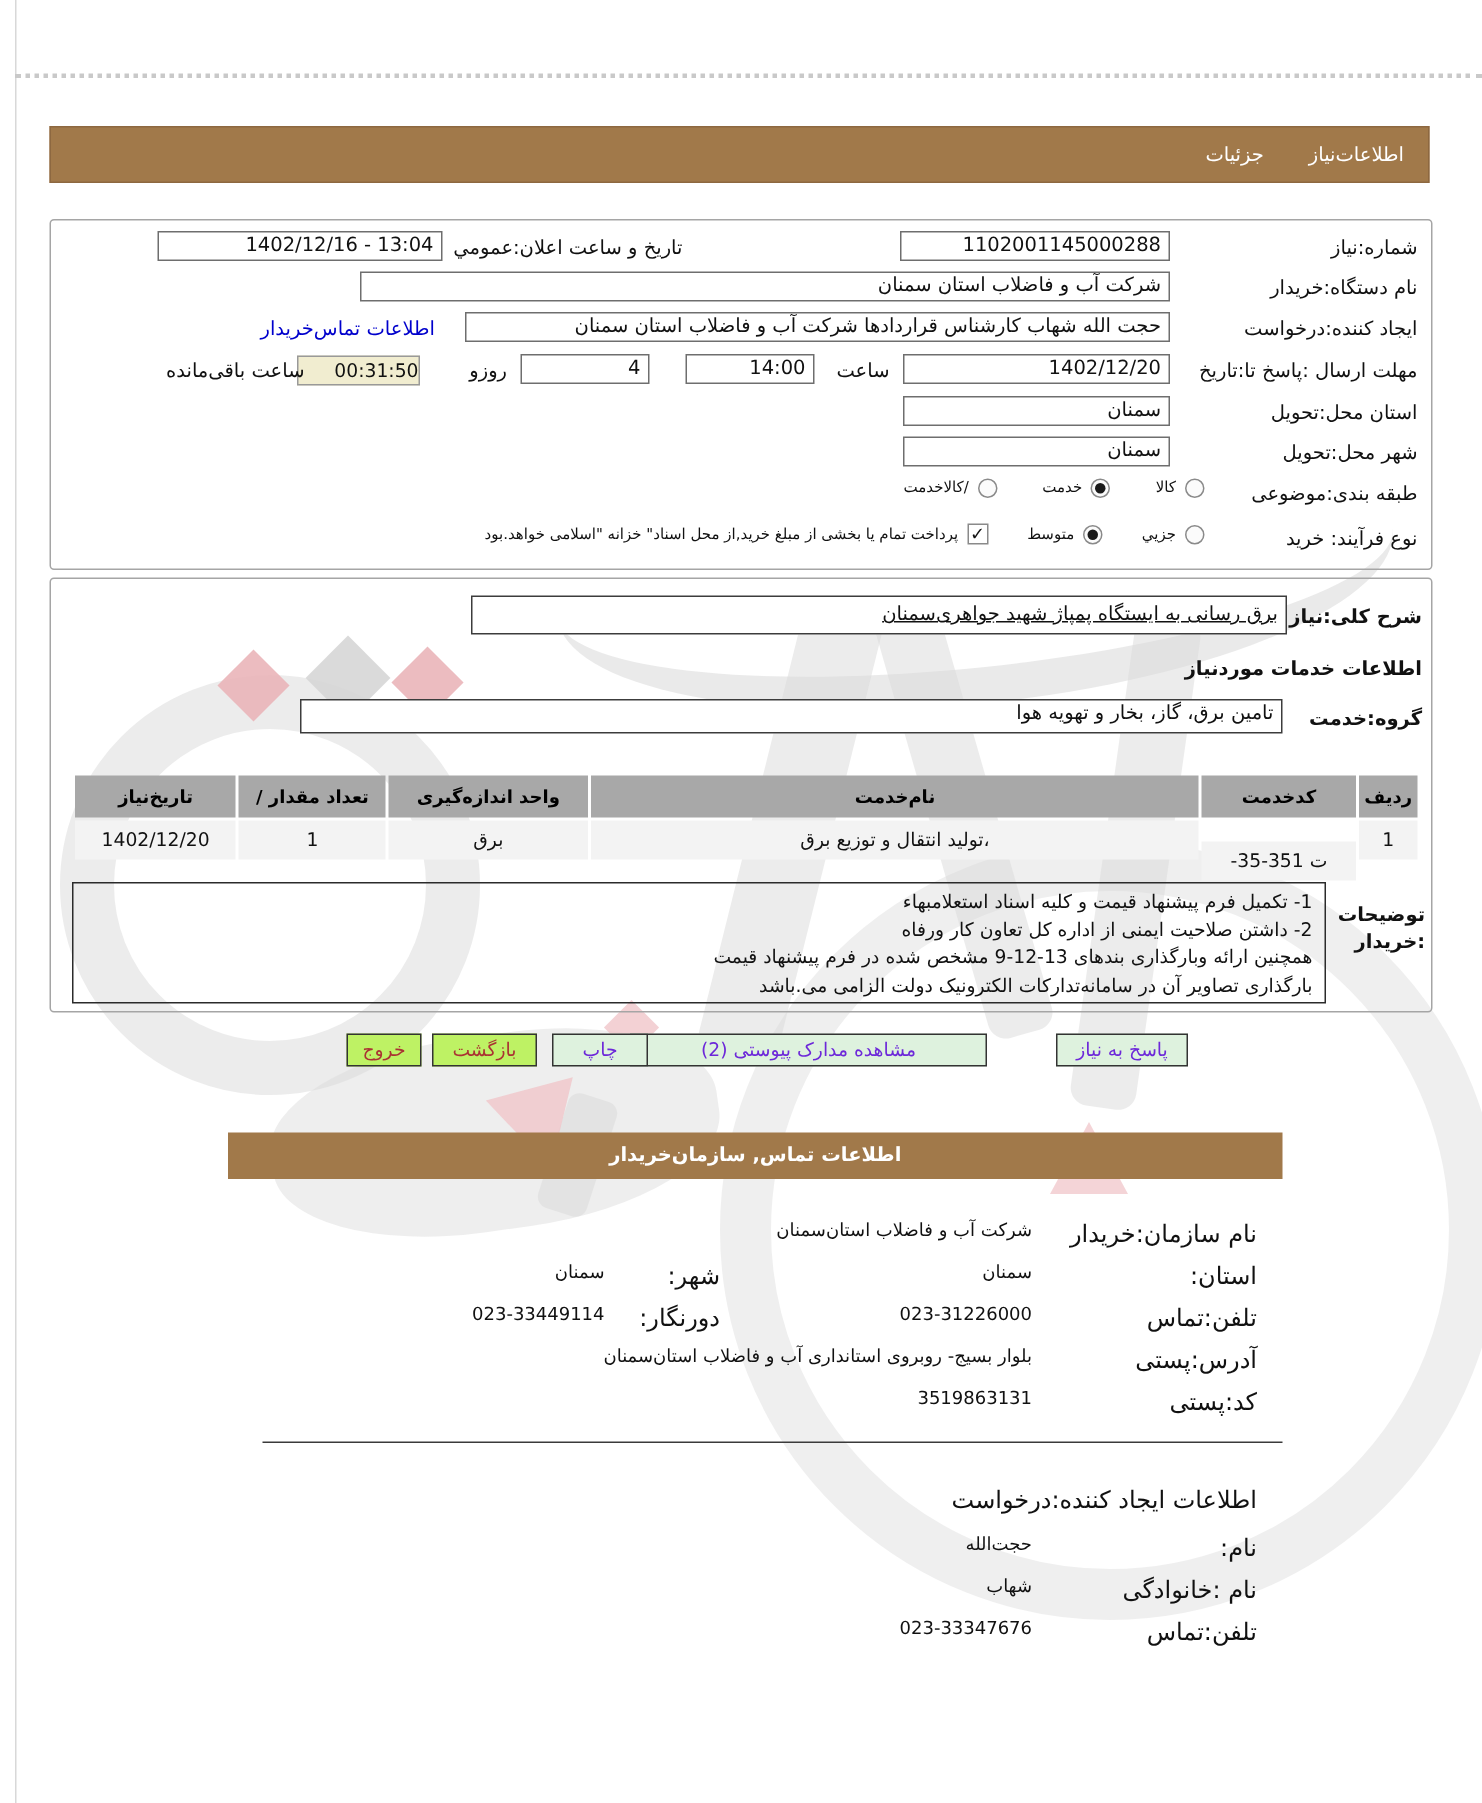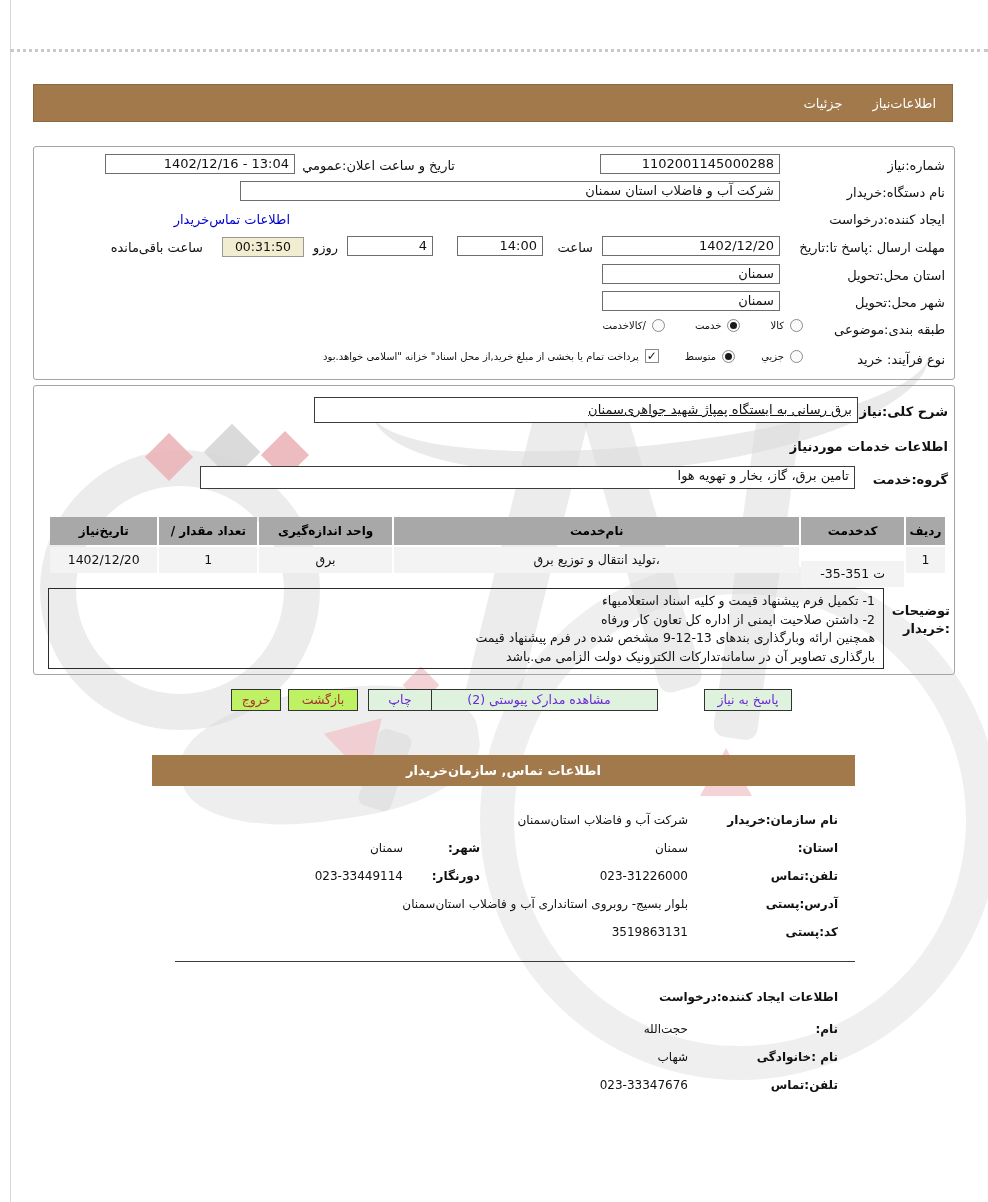--- a/index.html
+++ b/index.html
@@ -72,21 +72,21 @@
   .btn.green{background:#def2de;color:#6d28d9;}
   .btn.pink{background:#bef264;color:#a33;}
   .btn-respond{right:196px;width:88px;}
   .btn-attach{right:330px;width:238px;}
   .btn-print{right:556px;width:64px;}
   .btn-back{right:630px;width:70px;}
   .btn-exit{right:707px;width:50px;}
   
   .sec-header{left:152px;top:755px;width:703px;height:31px;background:#a1794a;color:#fff;font-weight:bold;
               font-size:13px;line-height:31px;text-align:center;}
-  .b-lbl{position:absolute;z-index:2;font-size:12px;font-weight:bold;white-space:nowrap;direction:rtl;}
+  .b-lbl{position:absolute;z-index:2;font-size:16px;font-weight:normal;white-space:nowrap;direction:rtl;}
   .b-val{position:absolute;z-index:2;font-size:12px;white-space:nowrap;direction:rtl;}
   .divider{position:absolute;z-index:2;left:175px;top:961px;width:680px;height:1px;background:#3a3a3a;}
 </style>
 </head>
 <body>
 
 <div id="page">
 
   <div id="wm">
     <div class="wm-arc1"></div>
@@ -117,29 +117,30 @@
 
   <div class="f-lbl" style="right:43px;top:156px;">شماره:نیاز</div>
   <div class="inp" style="right:208px;top:154px;width:180px;">1102001145000288</div>
   <div class="f-lbl" style="right:533px;top:156px;">تاریخ و ساعت اعلان:عمومي</div>
   <div class="inp" style="right:693px;top:154px;width:190px;">13:04 - 1402/12/16</div>
 
   <div class="f-lbl" style="right:43px;top:183px;">نام دستگاه:خریدار</div>
   <div class="inp" style="right:208px;top:181px;width:540px;">شرکت آب و فاضلاب استان سمنان</div>
 
   <div class="f-lbl" style="right:43px;top:210px;">ایجاد کننده:درخواست</div>
+  <div class="inp" style="right:208px;top:208px;width:470px;">حجت الله شهاب کارشناس قراردادها شرکت آب و فاضلاب استان سمنان</div>
   <div class="link" style="right:698px;top:210px;">اطلاعات تماس‌خریدار</div>
 
   <div class="f-lbl" style="right:43px;top:238px;">مهلت ارسال :پاسخ تا:تاریخ</div>
   <div class="inp" style="right:208px;top:236px;width:178px;">1402/12/20</div>
   <div class="f-lbl" style="right:395px;top:238px;">ساعت</div>
   <div class="inp" style="right:445px;top:236px;width:86px;">14:00</div>
   <div class="inp" style="right:555px;top:236px;width:86px;">4</div>
   <div class="f-lbl" style="right:650px;top:238px;">روزو</div>
-  <div class="countdown" style="right:684px;top:237px;">00:31:50</div>
+  <div class="countdown" style="right:708px;top:237px;text-align:right;">00:31:50</div>
   <div class="f-lbl" style="right:785px;top:238px;">ساعت باقی‌مانده</div>
 
   <div class="f-lbl" style="right:43px;top:266px;">استان محل:تحویل</div>
   <div class="inp" style="right:208px;top:264px;width:178px;">سمنان</div>
 
   <div class="f-lbl" style="right:43px;top:293px;">شهر محل:تحویل</div>
   <div class="inp" style="right:208px;top:291px;width:178px;">سمنان</div>
 
   <div class="f-lbl" style="right:43px;top:320px;">طبقه بندی:موضوعی</div>
   <div class="rgroup" style="right:185px;top:319px;gap:30px;">

